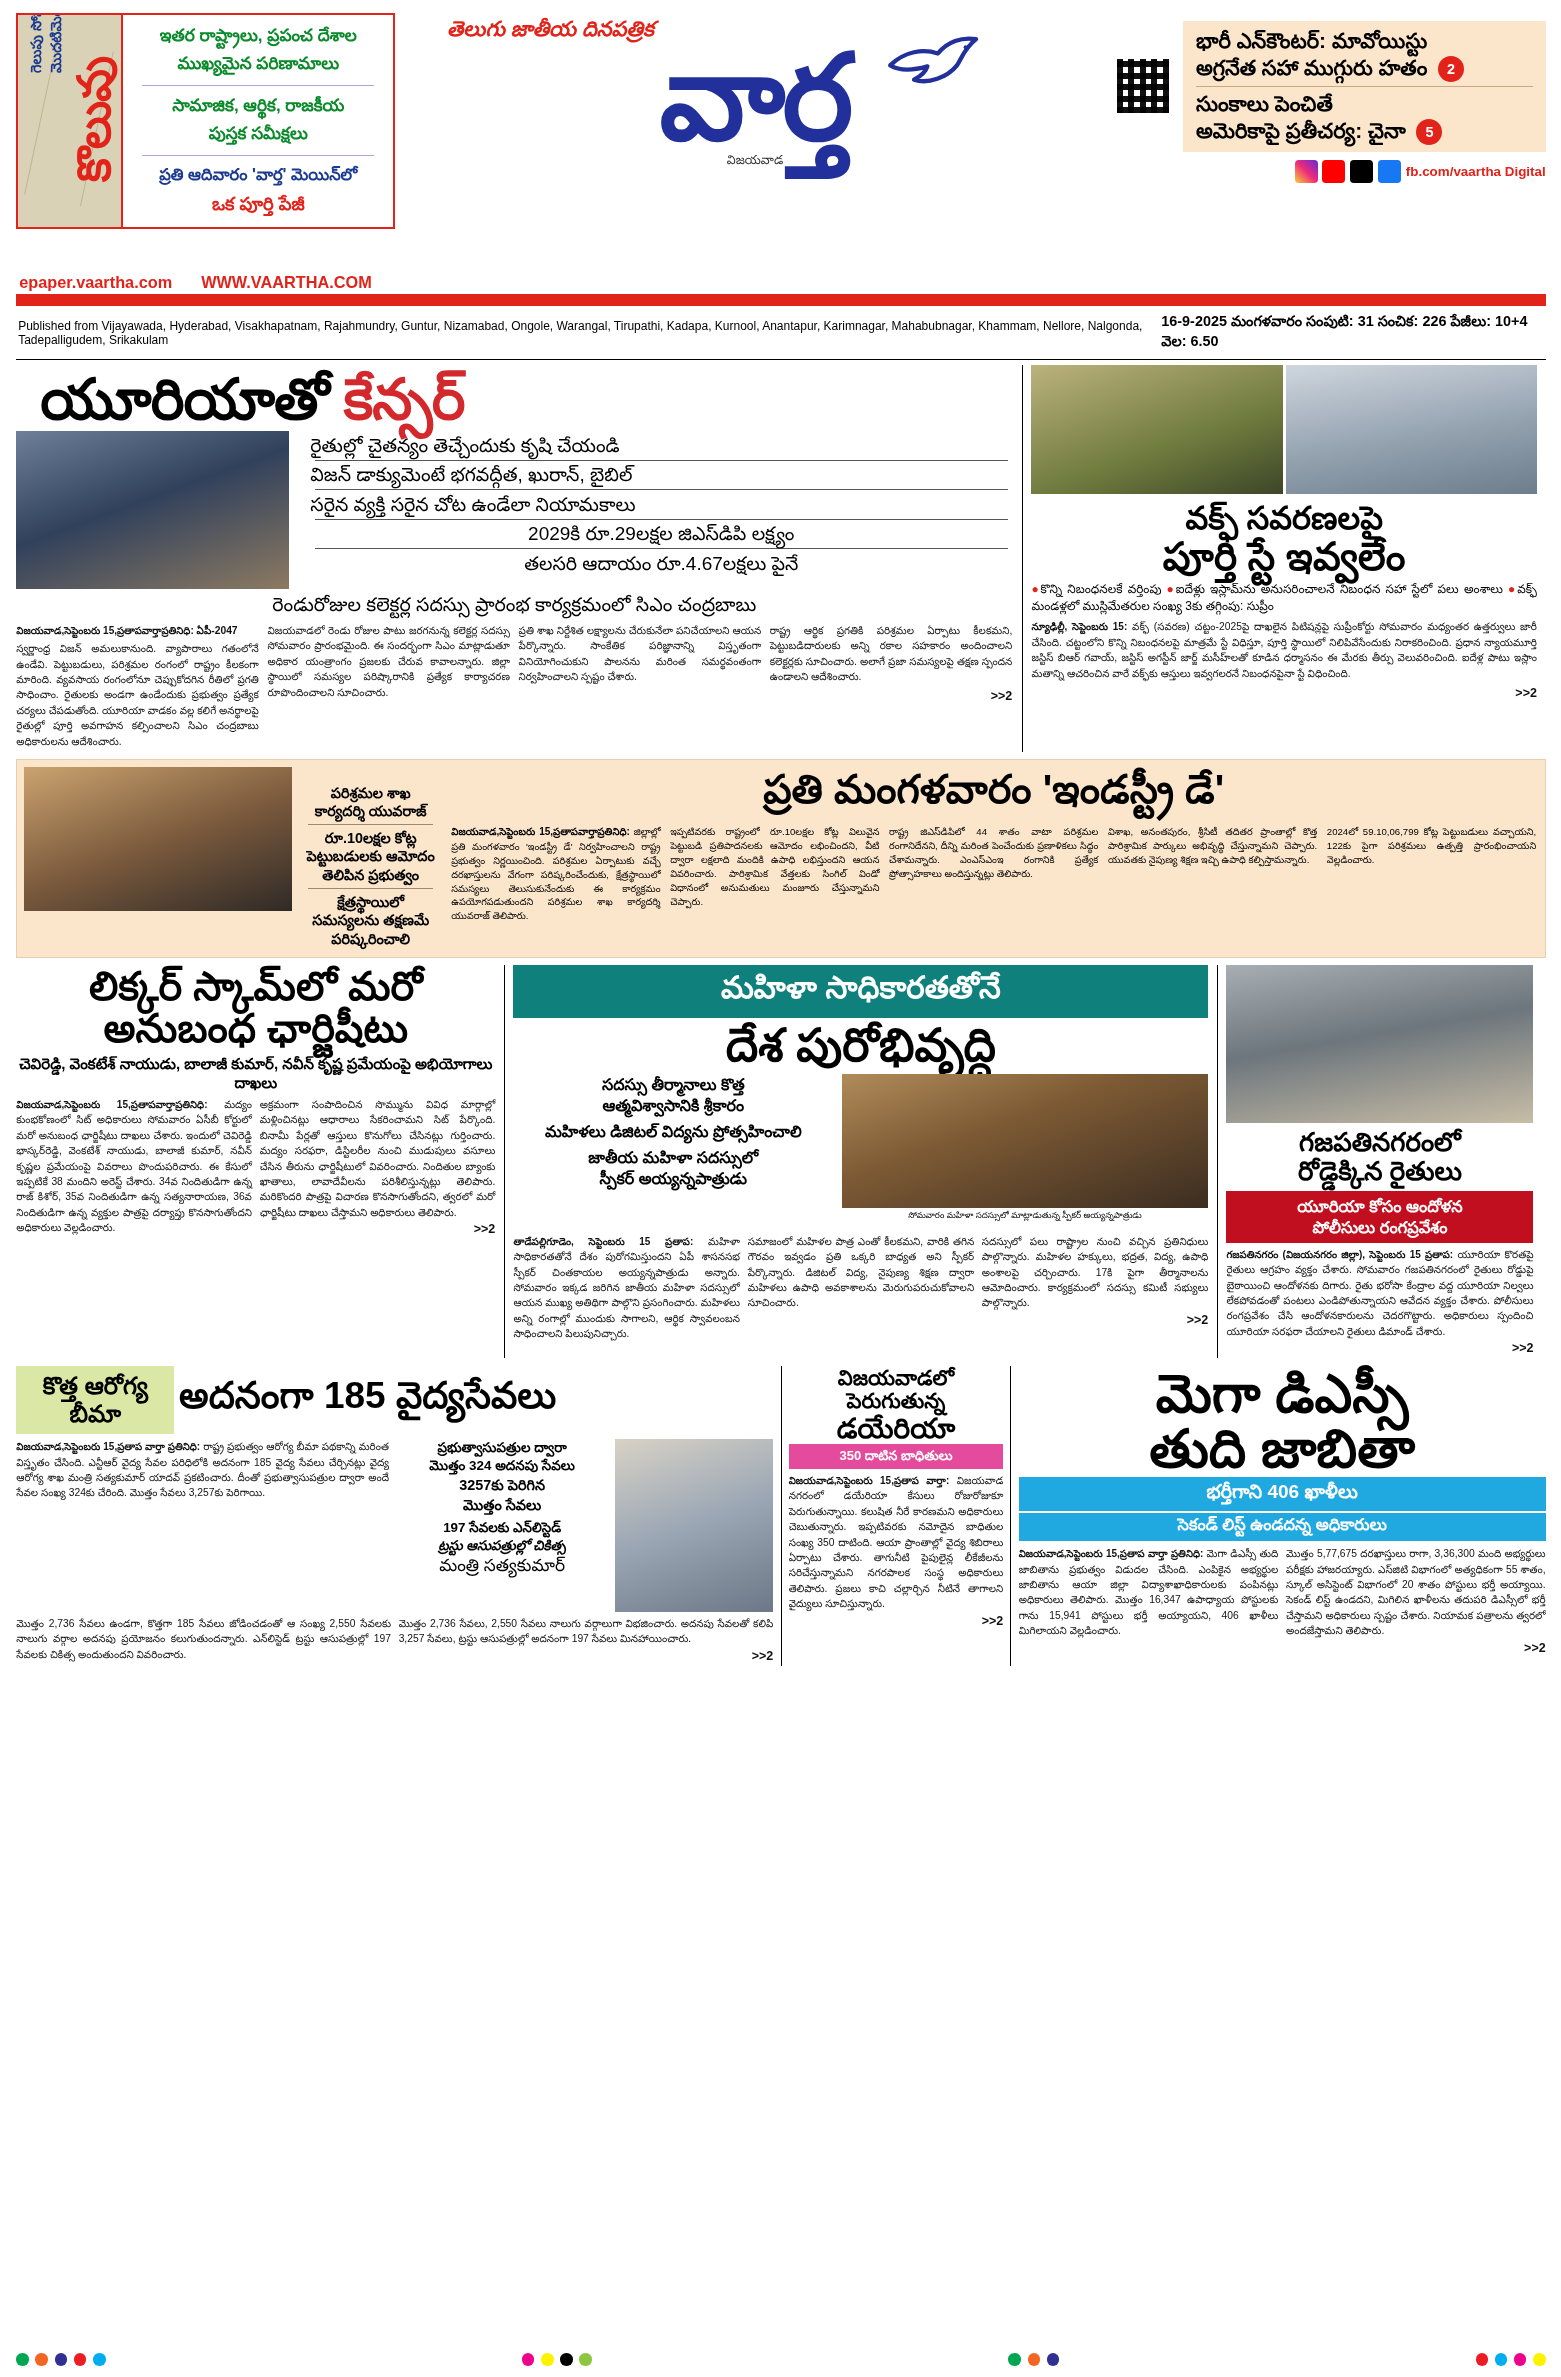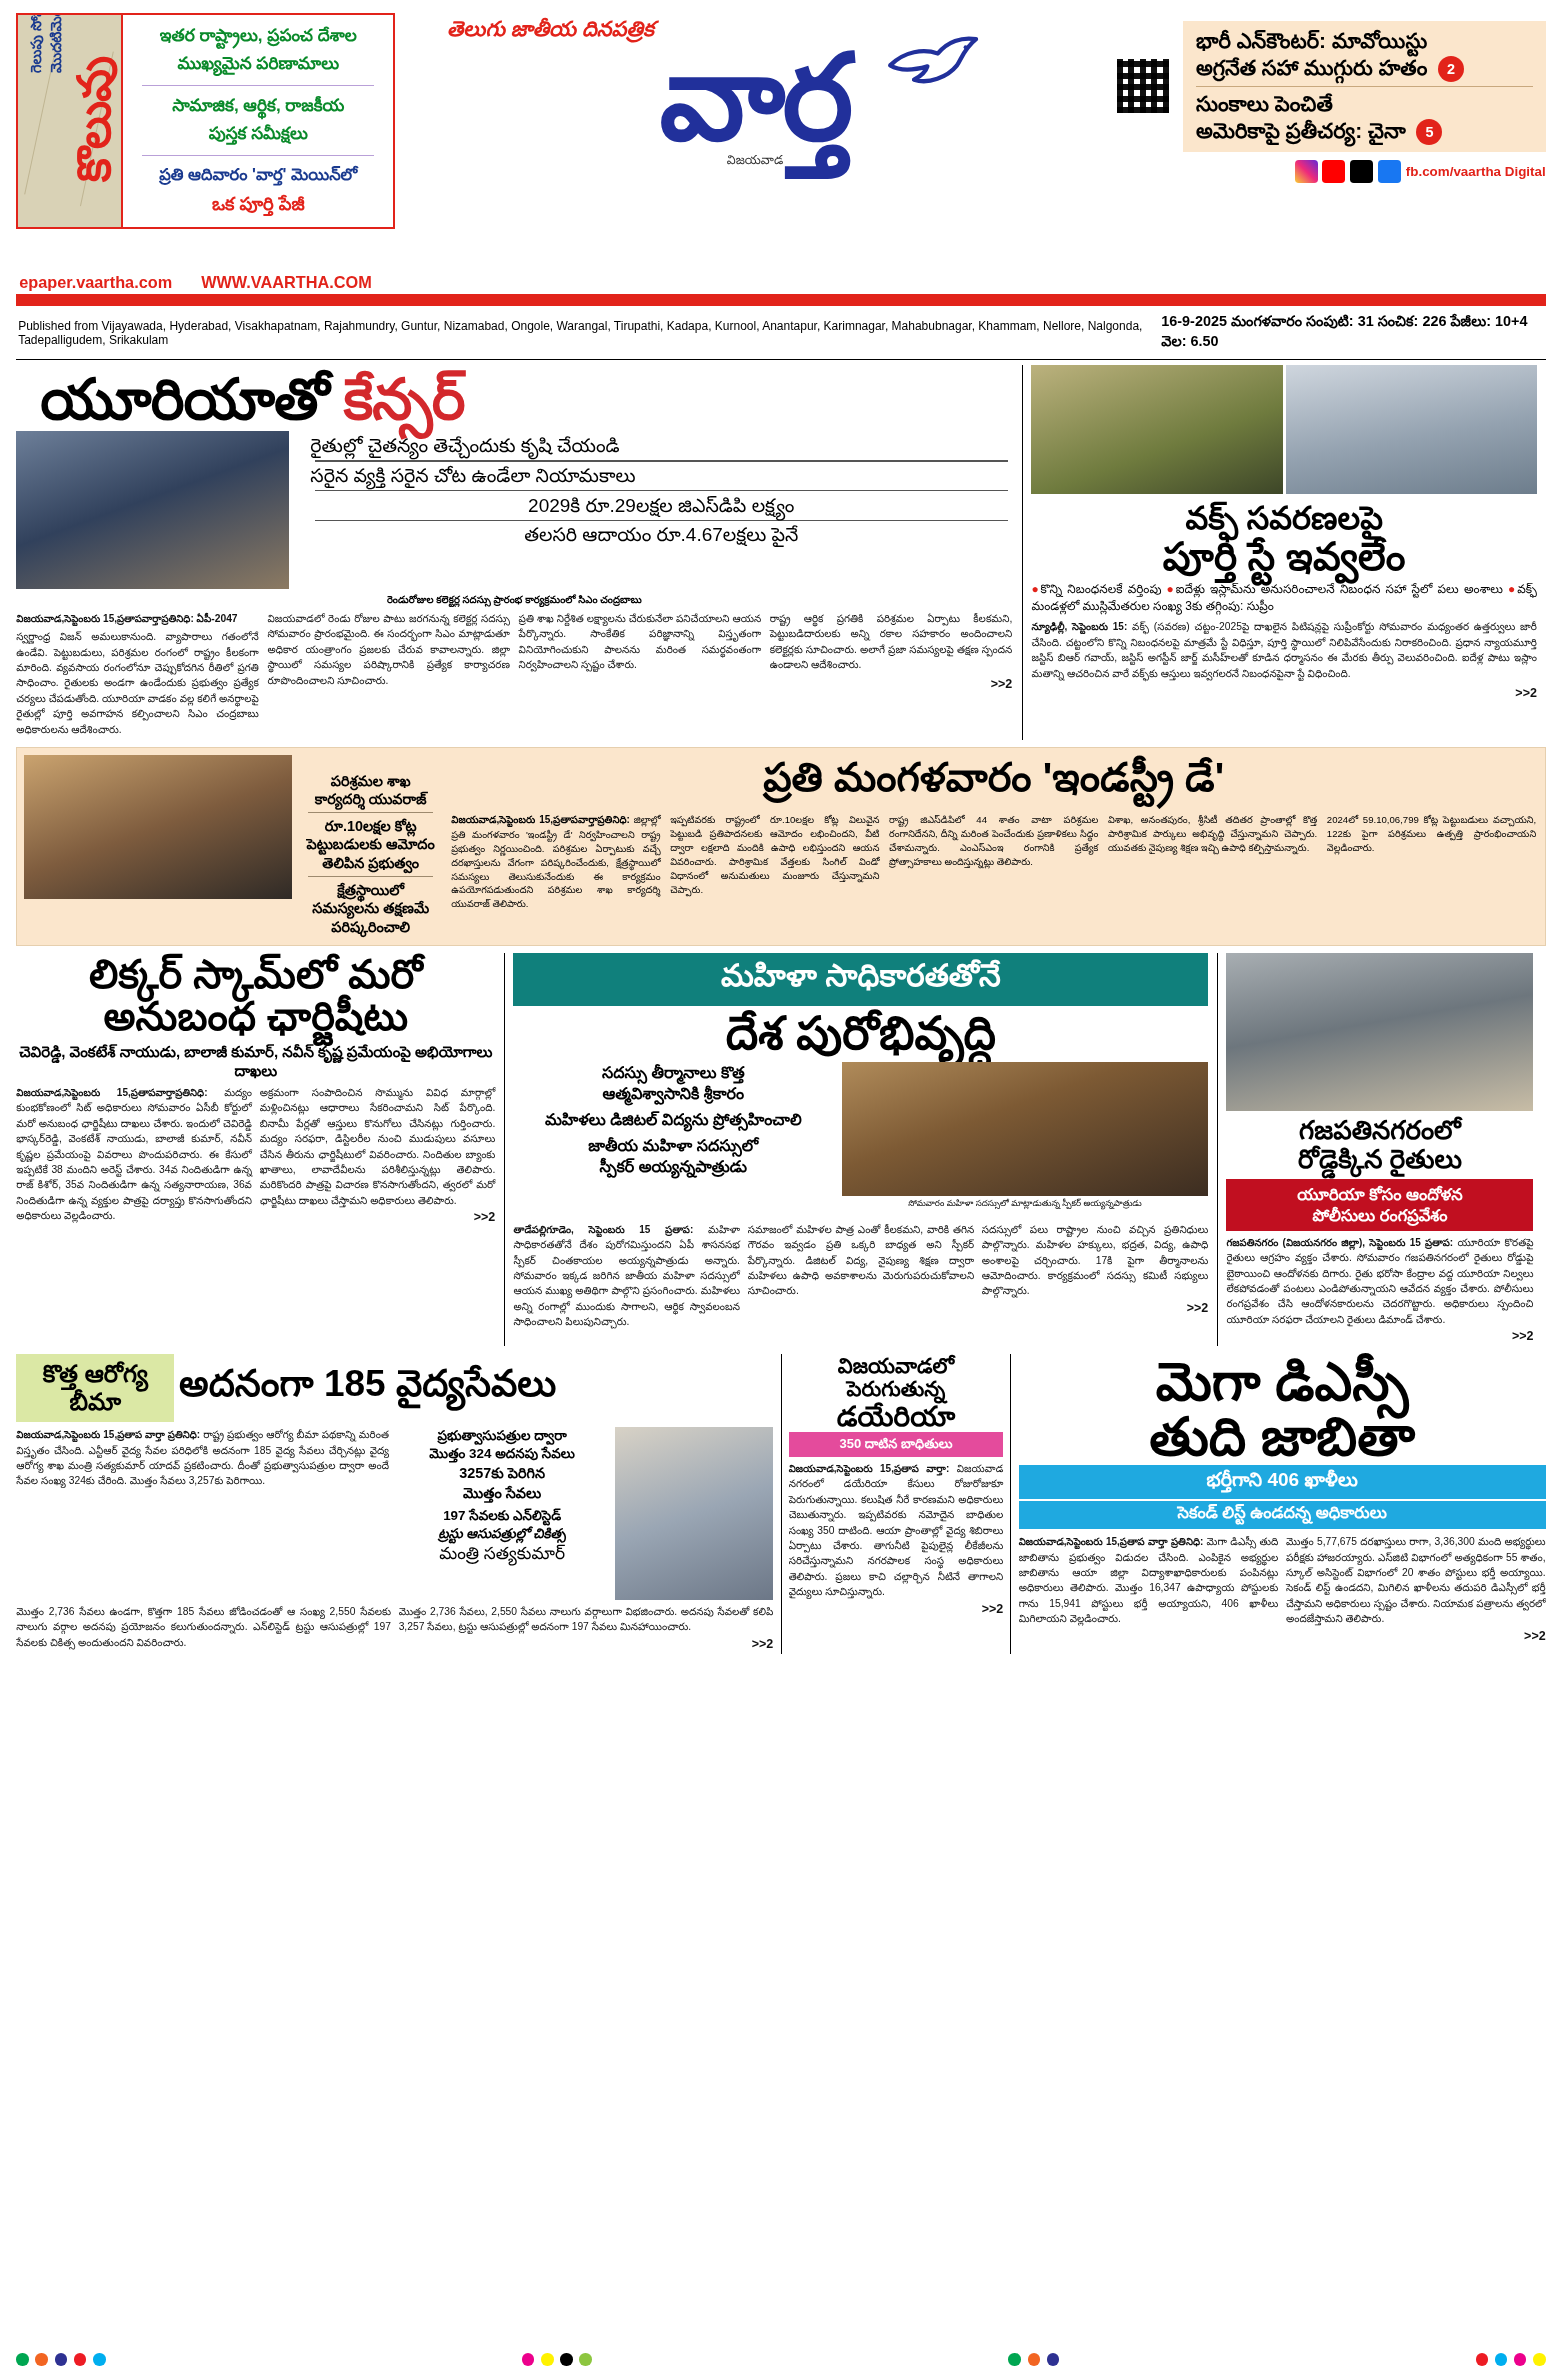--- a/index.html
+++ b/index.html
@@ -77,21 +77,21 @@
   .lead-left { width:996px; }
   .lead-right { width:515px; border-left:1.4px solid #000; padding-left:8.6px; }
   .head-urea { font-size:57px; font-weight:bold; letter-spacing:-1px; line-height:1; padding:5.8px 0 2.9px 24px; }
   .head-urea .rd { color:#d3282c; }
   .lead-mid { display:flex; gap:21px; }
   .lead-photo { width:273px; height:158px; }
   .bullets { flex:1; }
   .bullets div { font-size:19px; line-height:1.25; padding:2.4px 0; }
   .bullets hr { border:0; border-top:1px solid #555; margin:0 4.8px; }
   .bullets .ctr { text-align:center; }
-  .subcap { text-align:center; font-size:10px; font-weight:bold; padding:4.8px 0 2.9px; }
+  .subcap { text-align:center; font-size:19px; font-weight:normal; padding:4.8px 0 2.9px; }
 
   .waqf-photos { display:flex; gap:2.9px; height:129px; }
   .waqf-photos .p1 { flex:1; background:linear-gradient(160deg,#bcb27e,#6f7b3e 60%,#3d4628); }
   .waqf-photos .p2 { flex:1; background:linear-gradient(170deg,#cfd6de,#94a2b0 55%,#6d7d8c); }
   .waqf-head { text-align:center; font-size:32px; font-weight:bold; line-height:1.08; padding:6.7px 0 2.9px; }
   .waqf-head .l2 { font-size:39px; }
   .dotline { font-size:12px; line-height:1.45; text-align:justify; }
   .dot { color:#e2231a; }
 
   
@@ -218,20 +218,21 @@
     <div class="lead-left">
       <div class="head-urea">
         <span>యూరియాతో </span><span class="rd">కేన్సర్</span>
       </div>
 
       <div class="lead-mid">
         <div class="lead-photo photo"></div>
         <div class="bullets">
           <div>రైతుల్లో చైతన్యం తెచ్చేందుకు కృషి చేయండి</div>
             <hr>
+          <div>విజన్ డాక్యుమెంటే భగవద్గీత, ఖురాన్, బైబిల్</div>
             <hr>
           <div>సరైన వ్యక్తి సరైన చోట ఉండేలా నియామకాలు</div>
             <hr>
           <div class="ctr">2029కి రూ.29లక్షల జిఎస్‌డిపి లక్ష్యం</div>
             <hr>
           <div class="ctr">తలసరి ఆదాయం రూ.4.67లక్షలు పైనే</div>
         </div>
       </div>
 
       <div class="subcap">రెండురోజుల కలెక్టర్ల సదస్సు ప్రారంభ కార్యక్రమంలో సిఎం చంద్రబాబు</div>

